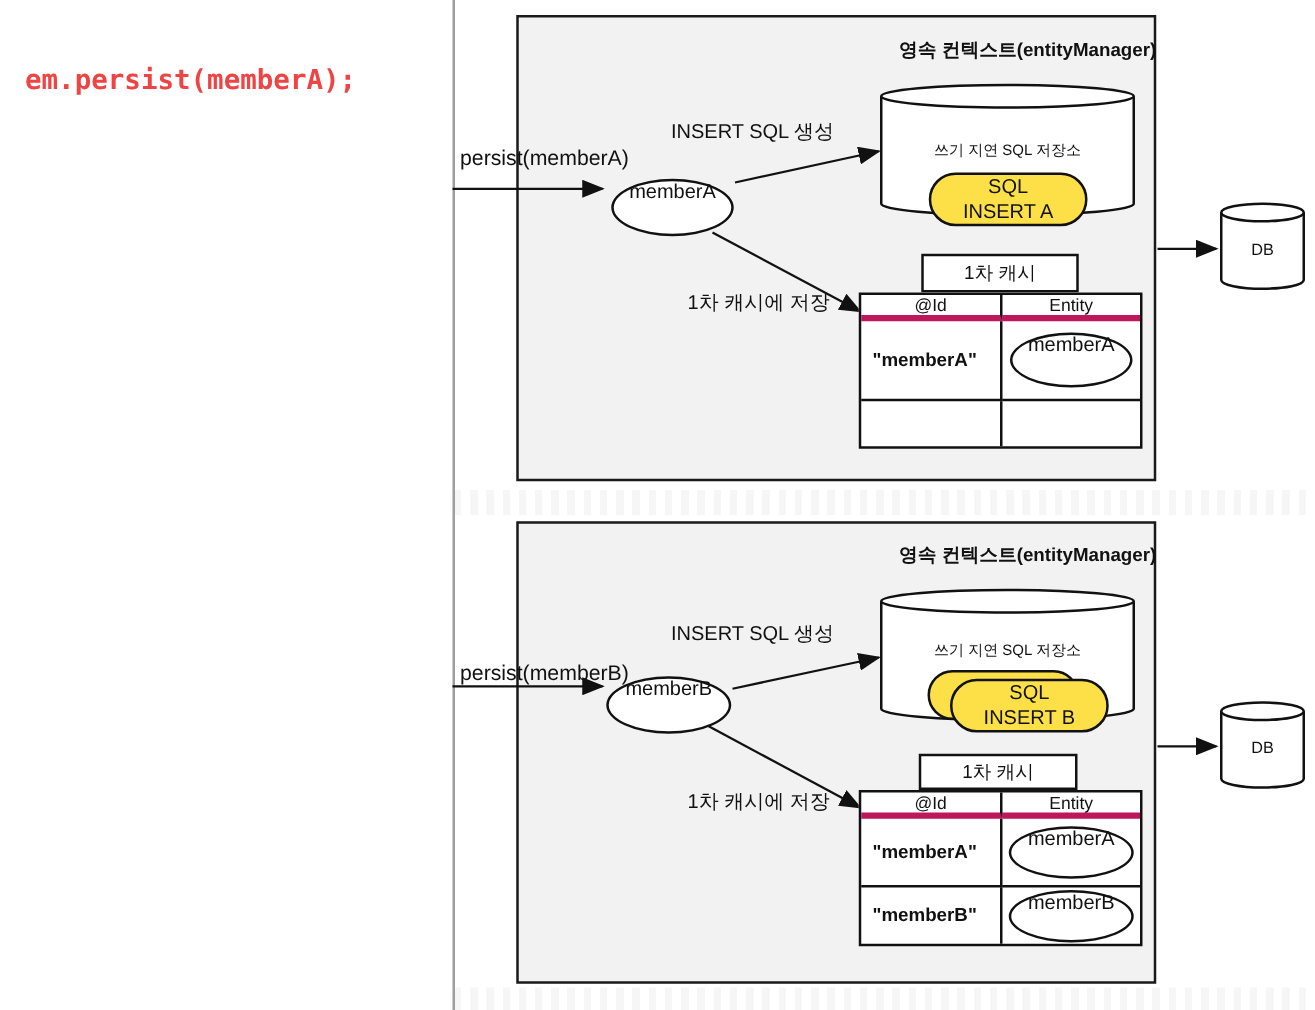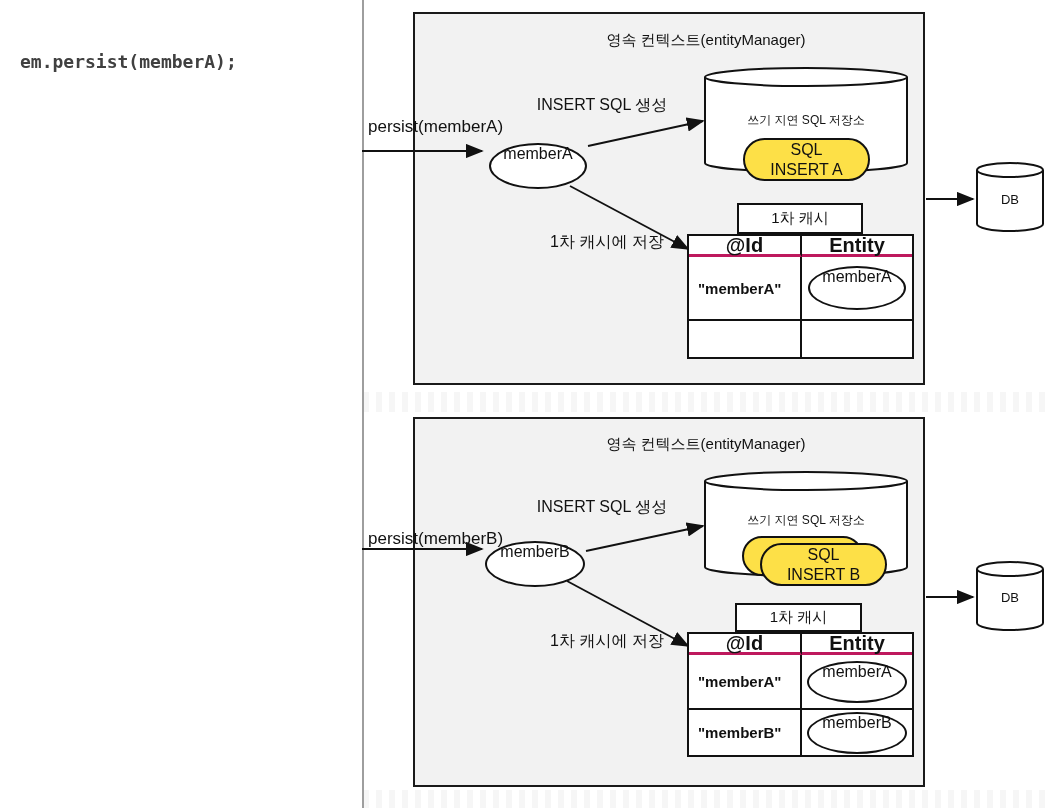--- a/index.html
+++ b/index.html
@@ -2,39 +2,39 @@
 <html><head>
 <meta charset="utf-8">
 <style>
   html,body{margin:0;padding:0;background:#fff;}
   .stage{position:relative;width:1052px;height:808px;background:#fff;overflow:hidden;
          font-family:"Liberation Sans",sans-serif;color:#111;}
   .vdivider{position:absolute;left:362px;top:0;width:2px;height:808px;background:#9e9e9e;z-index:1;}
   .band{position:absolute;left:363px;width:689px;height:20px;z-index:0;
         background:repeating-linear-gradient(90deg,rgba(0,0,0,0.035) 0 6px,rgba(0,0,0,0) 6px 13px);}
   .code{position:absolute;font-family:"DejaVu Sans Mono","Liberation Mono",monospace;
-        font-weight:bold;font-size:18px;line-height:1.05;color:#404040;margin:0;z-index:3;}
+        font-weight:bold;font-size:22px;line-height:1.05;color:#ef4444;margin:0;z-index:3;}
   .ctxbox{position:absolute;background:#f2f2f2;border:2px solid #1a1a1a;z-index:1;box-sizing:border-box;}
-  .ctxtitle{position:absolute;text-align:center;font-weight:normal;font-size:15px;z-index:3;margin-left:37px;}
+  .ctxtitle{position:absolute;text-align:right;font-weight:bold;font-size:15px;z-index:3;}
   .lbl{position:absolute;font-size:16px;text-align:center;z-index:3;white-space:nowrap;}
   .plbl{position:absolute;font-size:17px;text-align:left;z-index:3;white-space:nowrap;}
   .storelbl{position:absolute;font-size:12px;text-align:center;z-index:3;white-space:nowrap;}
   .oval{background:#fff;border:2px solid #111;border-radius:50%;display:flex;align-items:flex-start;
         justify-content:center;font-size:16px;box-sizing:border-box;}
   .oval.abs{position:absolute;z-index:3;}
   .stadium{position:absolute;background:#fde047;border:2px solid #111;border-radius:22px;display:flex;
            flex-direction:column;align-items:center;justify-content:center;font-size:16px;
            line-height:1.25;text-align:center;z-index:3;box-sizing:border-box;}
   .stadium.back{z-index:2;}
   .cachebox{position:absolute;background:#fff;border:2px solid #111;display:flex;align-items:center;
             justify-content:center;font-size:15px;z-index:3;box-sizing:border-box;}
   .ptable{position:absolute;background:#fff;border:2px solid #111;display:grid;
           grid-template-columns:113px 1fr;z-index:4;box-sizing:content-box;}
   .cell{box-sizing:border-box;display:flex;align-items:center;}
-  .cell.hdr{justify-content:center;font-weight:bold;font-size:20px;border-bottom:3px solid #be185d;}
+  .cell.hdr{justify-content:center;font-weight:normal;font-size:14px;border-bottom:5px solid #be185d;}
   .cell.col1{border-right:2px solid #111;}
   .cell.rsep{border-bottom:2px solid #111;}
   .cell.idcell{font-weight:bold;font-size:15px;padding-left:9px;}
   .cell.entcell{justify-content:center;}
   .dblabel{position:absolute;font-size:13px;text-align:center;z-index:3;}
   svg.layer{position:absolute;left:0;top:0;z-index:2;pointer-events:none;}
 </style>
 </head>
 <body>
 

